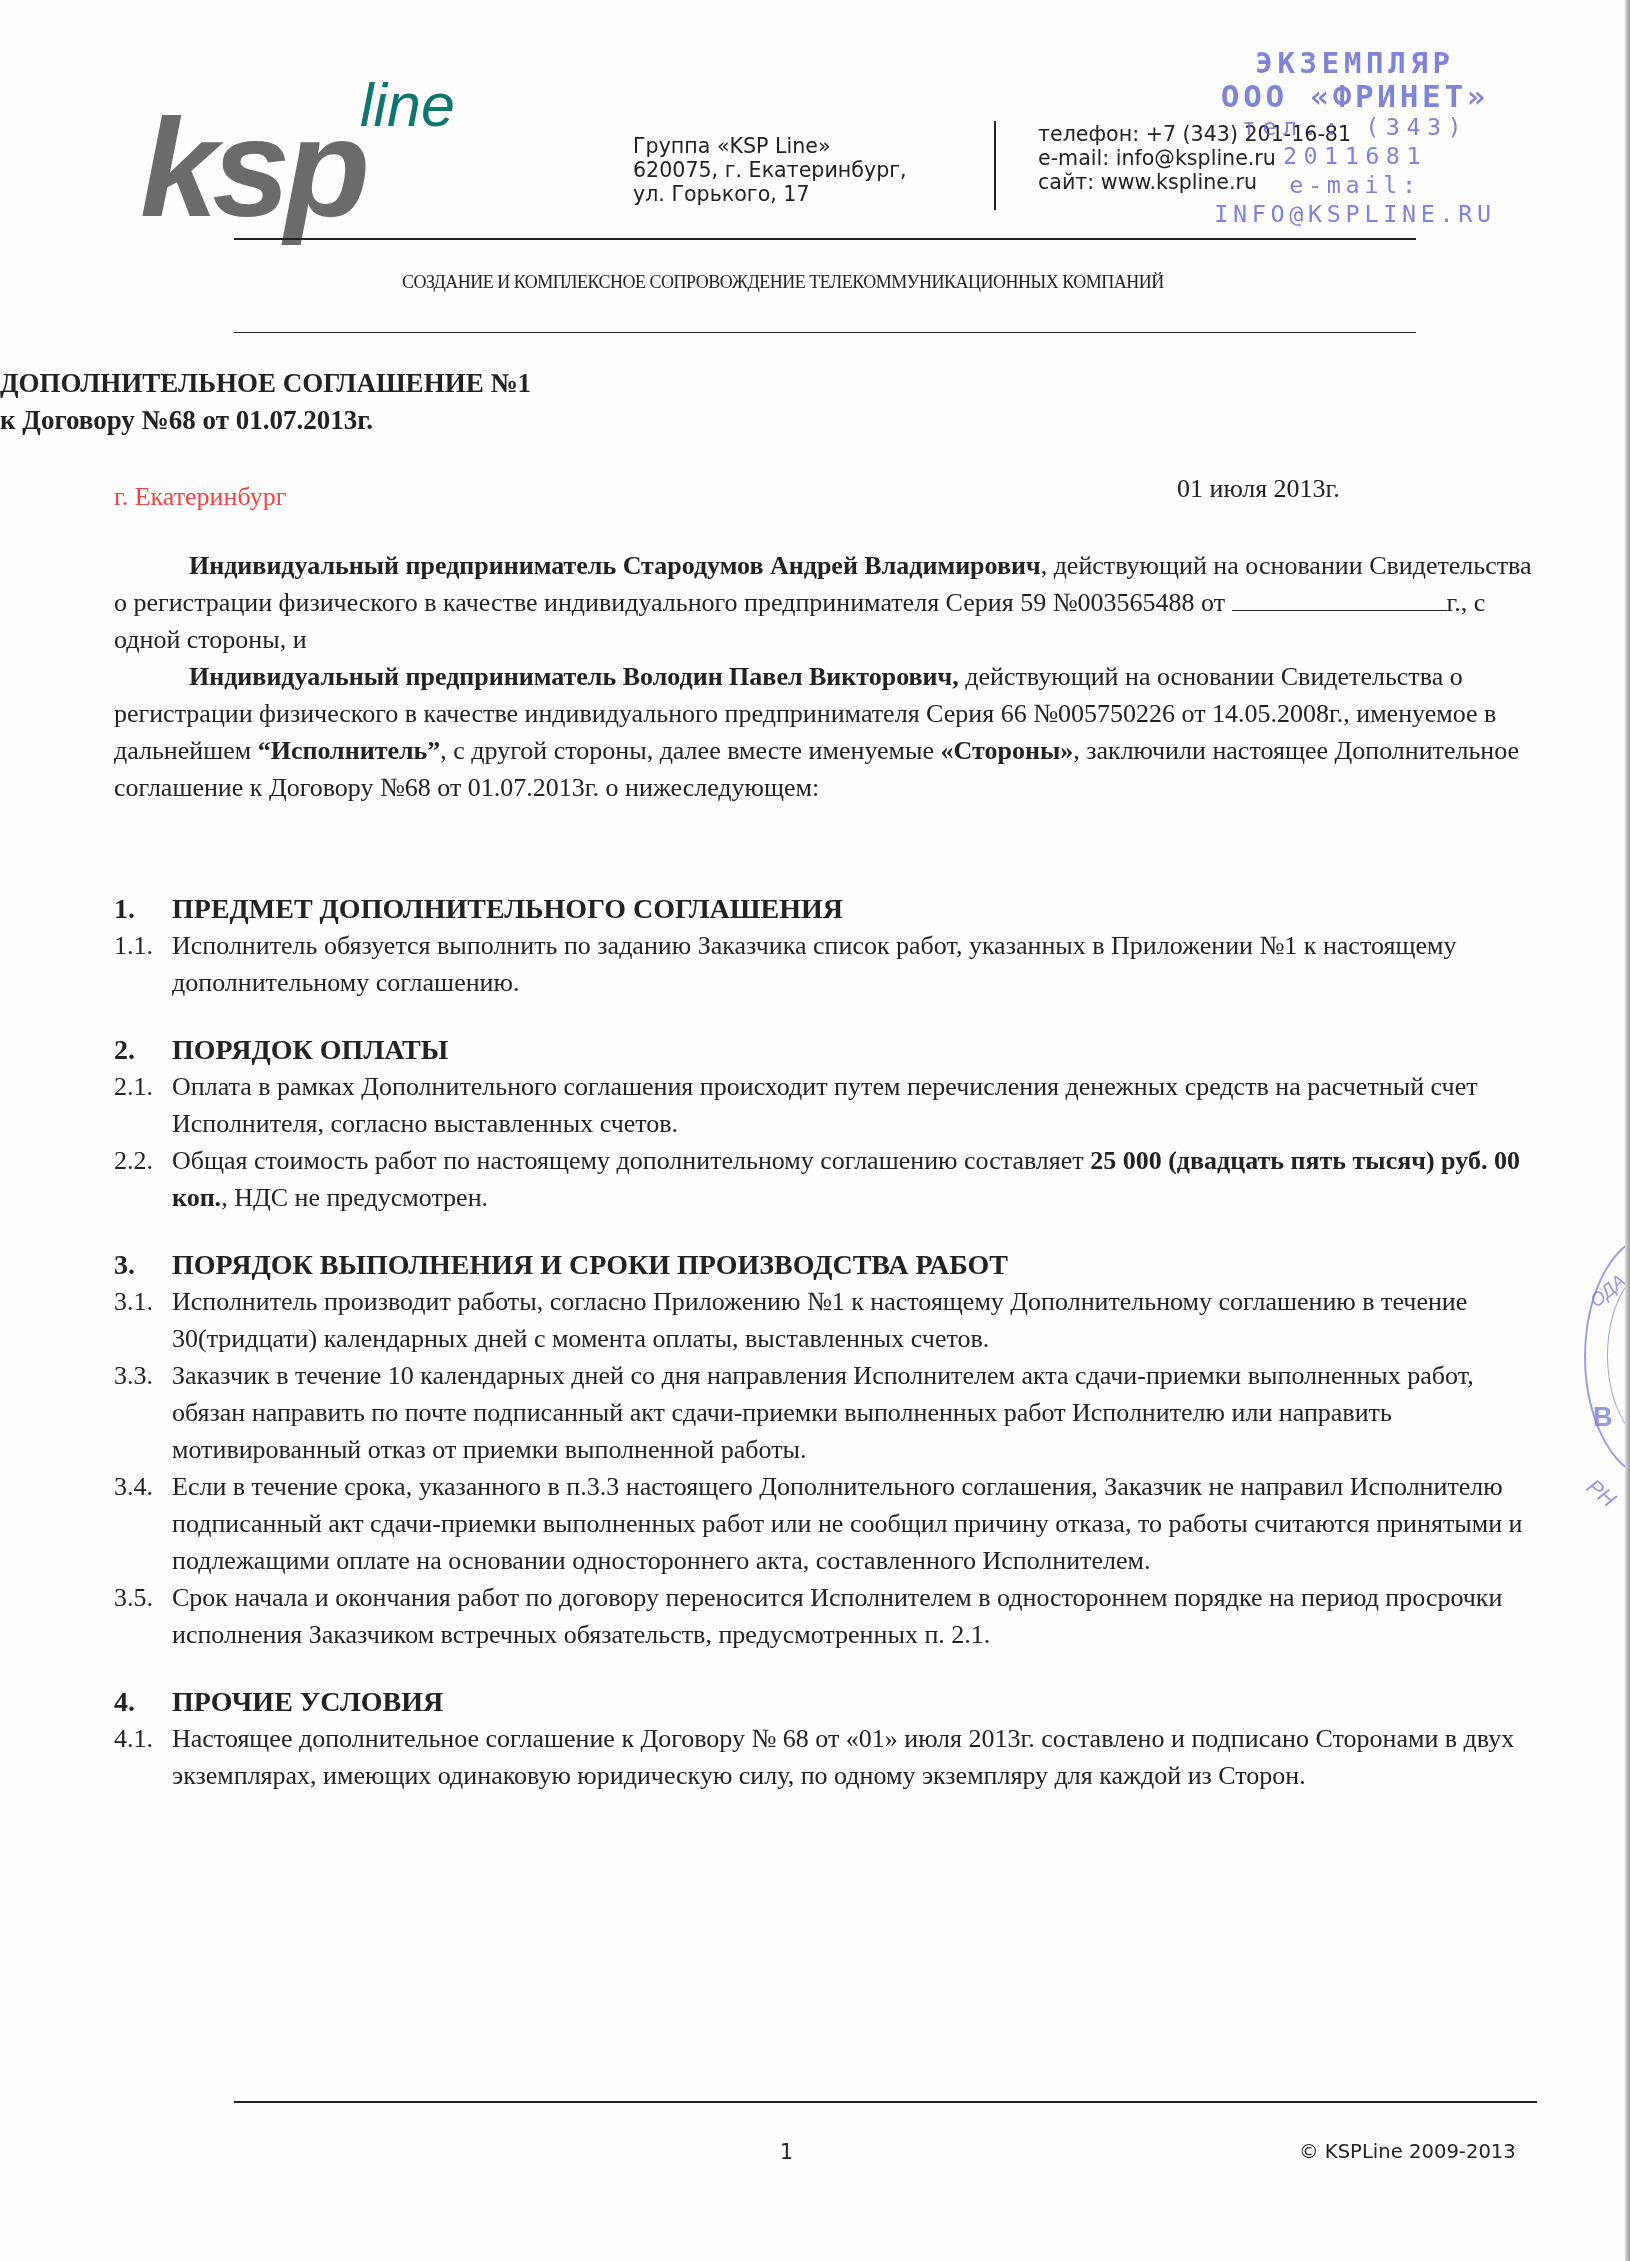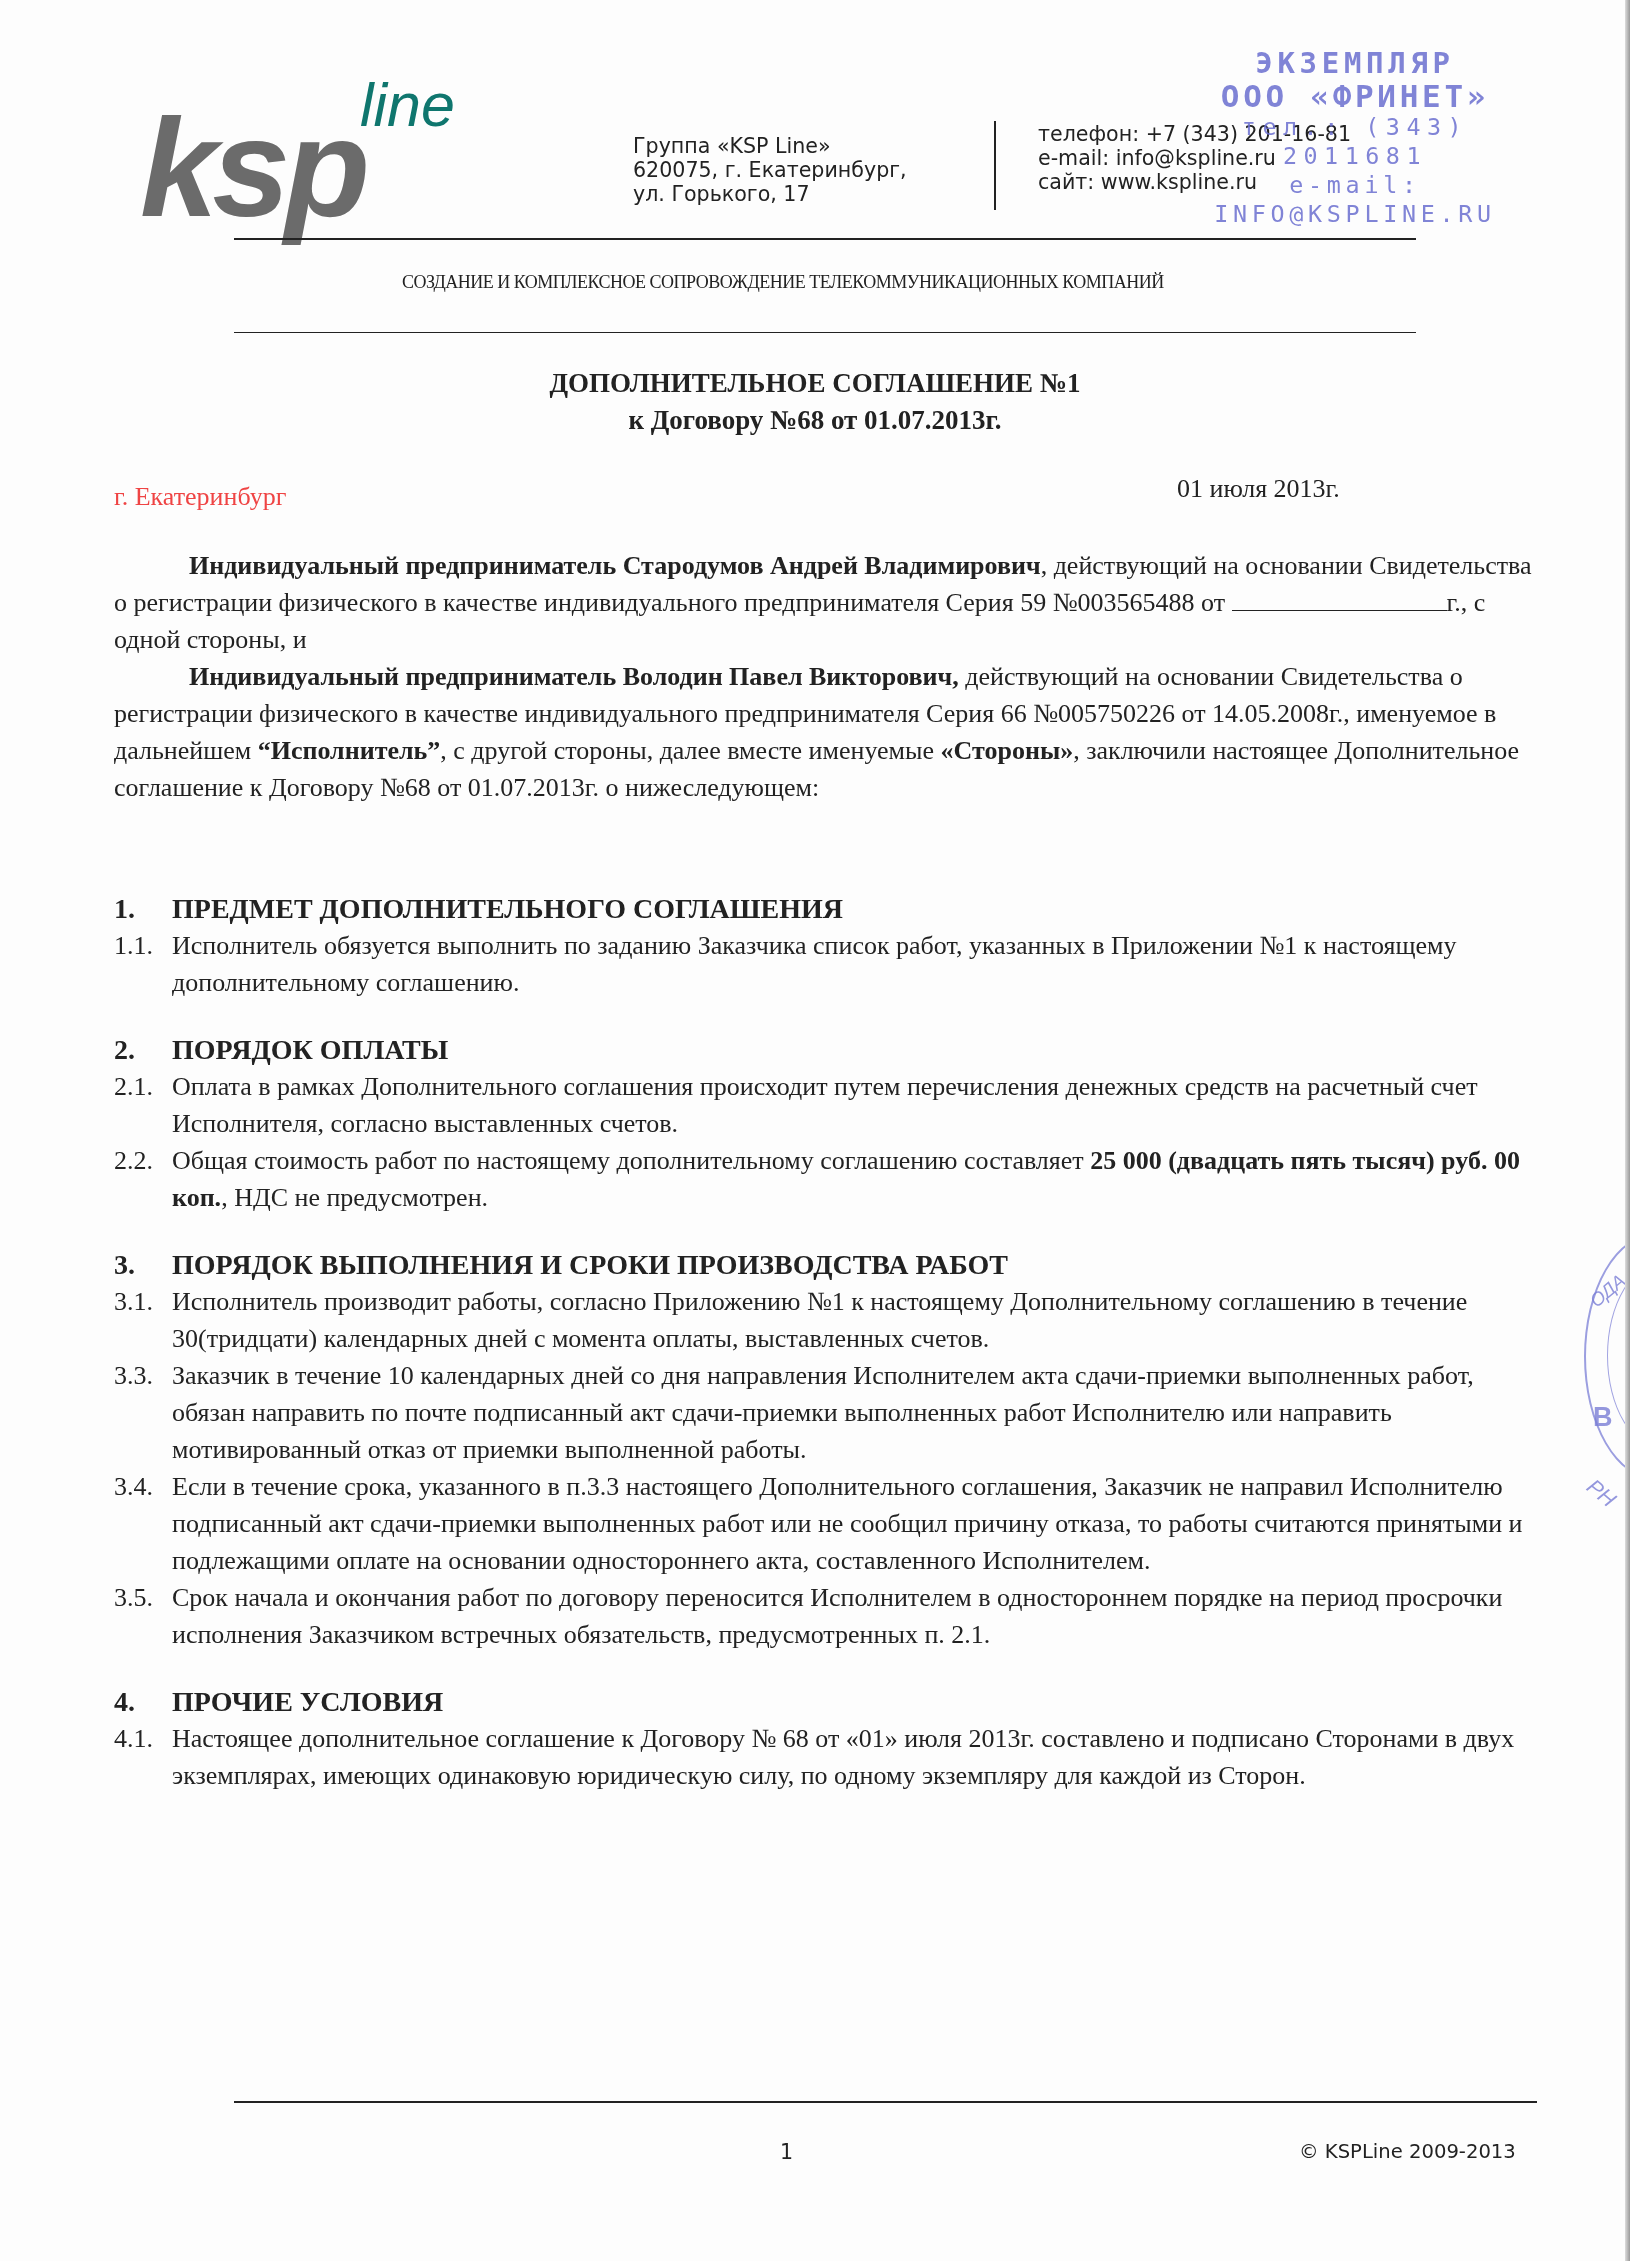--- a/index.html
+++ b/index.html
@@ -20,21 +20,21 @@
   .stamp-top .l2 { font-size: 31px; letter-spacing: 3.7px; line-height: 33px; }
   .stamp-top .l3 { font-size: 23.4px; letter-spacing: 6.5px; line-height: 29px; font-weight: normal; }
   .stamp-top .l4 { font-size: 23.4px; letter-spacing: 4.7px; line-height: 29px; font-weight: normal; }
 
   .rule { position: absolute; height: 1.9px; background: #222; }
   .rule-1 { left: 234px; top: 180px; width: 1182px; top: 238px; }
   .rule-2 { left: 234px; top: 332px; width: 1182px; height: 1.4px; }
   .rule-3 { left: 234px; top: 2101px; width: 1303px; height: 2.3px; }
 
   .tagline { position: absolute; left: 402px; top: 272px; font-family: Liberation Serif, serif; font-size: 18px; letter-spacing: -0.5px; color: #222; }
-  .title { position: absolute; left: 0; width: 1630px; top: 365px; text-align: center; font-family: "Liberation Serif", serif; font-weight: bold; font-size: 27px; line-height: 37px; color: #222; }
+  .title { position: absolute; left: 0; width: 1630px; top: 365px; text-align: left; font-family: "Liberation Serif", serif; font-weight: bold; font-size: 27px; line-height: 37px; color: #222; }
   .city { position: absolute; left: 114px; top: 482px; font-family: "Liberation Serif", serif; font-size: 26px; color: #ef4444; }
   .date { position: absolute; left: 1177px; top: 474px; font-family: "Liberation Serif", serif; font-size: 26px; color: #222; }
 
   .preamble { position: absolute; left: 114px; top: 547px; width: 1420px; font-family: "Liberation Serif", serif; font-size: 26px; line-height: 37px; color: #222; }
   .preamble p { margin: 0; }
   .indent { text-indent: 75px; }
   .blank { display: inline-block; width: 215px; border-bottom: 1.9px solid #222; height: 23.4px; vertical-align: baseline; }
 
   .sections { position: absolute; left: 114px; top: 890px; width: 1430px; font-family: "Liberation Serif", serif; font-size: 26px; line-height: 37px; color: #222; }
   .section { margin-bottom: 30px; }

